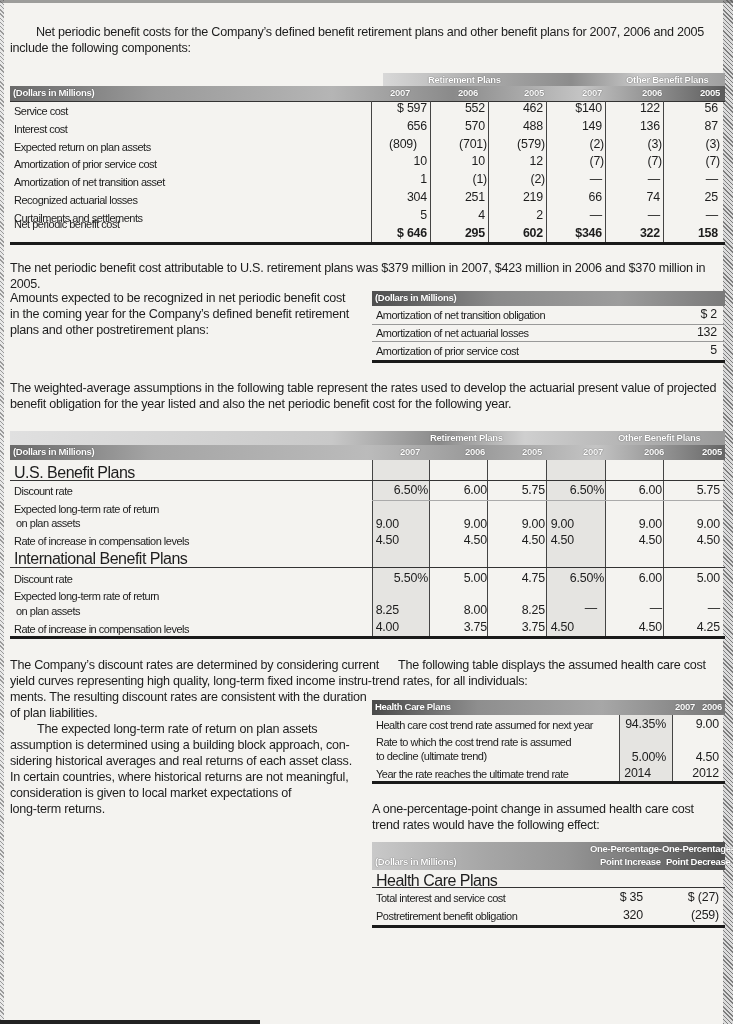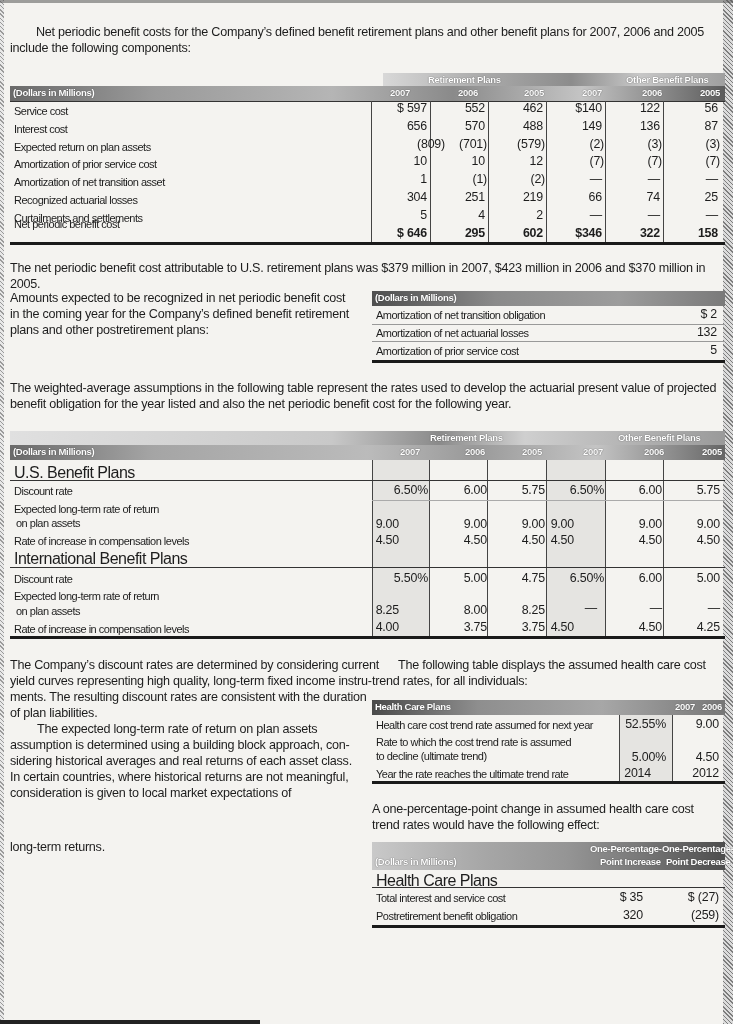--- a/index.html
+++ b/index.html
@@ -87,21 +87,21 @@
     <span class="row-label" style="left:14px; top:123px;">Interest cost</span>
     <span class="num" style="right:306px; top:119px;">656</span>
     <span class="num" style="right:248px; top:119px;">570</span>
     <span class="num" style="right:190px; top:119px;">488</span>
     <span class="num" style="right:131px; top:119px;">149</span>
     <span class="num" style="right:73px; top:119px;">136</span>
     <span class="num" style="right:15px; top:119px;">87</span>
   </div>
   <div>
     <span class="row-label" style="left:14px; top:141px;">Expected return on plan assets</span>
-    <span class="num" style="right:288px; top:137px;">(809)</span>
+    <span class="num" style="right:316px; top:137px;">(809)</span>
     <span class="num" style="right:246px; top:137px;">(701)</span>
     <span class="num" style="right:188px; top:137px;">(579)</span>
     <span class="num" style="right:129px; top:137px;">(2)</span>
     <span class="num" style="right:71px; top:137px;">(3)</span>
     <span class="num" style="right:13px; top:137px;">(3)</span>
   </div>
   <div>
     <span class="row-label" style="left:14px; top:158px;">Amortization of prior service cost</span>
     <span class="num" style="right:306px; top:154px;">10</span>
     <span class="num" style="right:248px; top:154px;">10</span>
@@ -268,38 +268,38 @@
 <div>
   <p class="para" style="left:10px; top:657px;">The Company’s discount rates are determined by considering current</p>
   <p class="para" style="left:10px; top:673px;">yield curves representing high quality, long-term fixed income instru-</p>
   <p class="para" style="left:10px; top:689px;">ments. The resulting discount rates are consistent with the duration</p>
   <p class="para" style="left:10px; top:705px;">of plan liabilities.</p>
   <p class="para" style="left:37px; top:721px;">The expected long-term rate of return on plan assets</p>
   <p class="para" style="left:10px; top:737px;">assumption is determined using a building block approach, con-</p>
   <p class="para" style="left:10px; top:753px;">sidering historical averages and real returns of each asset class.</p>
   <p class="para" style="left:10px; top:769px;">In certain countries, where historical returns are not meaningful,</p>
   <p class="para" style="left:10px; top:785px;">consideration is given to local market expectations of</p>
-  <p class="para" style="left:10px; top:801px;margin-top:38px;">long-term returns.</p>
+  <p class="para" style="left:10px; top:801px;">long-term returns.</p>
 </div>
 
 <p class="para" style="left:398px; top:657px;">The following table displays the assumed health care cost</p>
 <p class="para" style="left:372px; top:673px;">trend rates, for all individuals:</p>
 
 <div>
   <div class="thead" style="left:372px; top:700px; width:353px; background:linear-gradient(90deg,#4a4a4a 0%,#8e8e8e 30%,#a7a7a7 65%,#777 100%);">
     <span class="hcell" style="left:3px;">Health Care Plans</span>
     <span class="hcell" style="left:303px;">2007</span>
     <span class="hcell" style="left:330px;">2006</span>
   </div>
   <div class="shade" style="left:620px; top:715px; width:52px; height:66px;"></div>
   <div class="vline" style="left:619px; top:715px; height:66px;"></div>
   <div class="vline" style="left:672px; top:715px; height:66px;"></div>
 
   <span class="row-label" style="left:376px; top:719px;">Health care cost trend rate assumed for next year</span>
-  <span class="num" style="right:67px; top:717px;">52.55%</span>
+  <span class="num" style="right:67px; top:717px;">94.35%</span>
   <span class="num" style="right:14px; top:717px;">9.00</span>
 
   <span class="row-label" style="left:376px; top:736px;">Rate to which the cost trend rate is assumed</span>
   <span class="row-label" style="left:376px; top:750px;">to decline (ultimate trend)</span>
   <span class="num" style="right:67px; top:750px;">5.00%</span>
   <span class="num" style="right:14px; top:750px;">4.50</span>
 
   <span class="row-label" style="left:376px; top:768px;">Year the rate reaches the ultimate trend rate</span>
   <span class="num" style="right:82px; top:766px;text-align:right;">2014</span>
   <span class="num" style="right:14px; top:766px;">2012</span>

